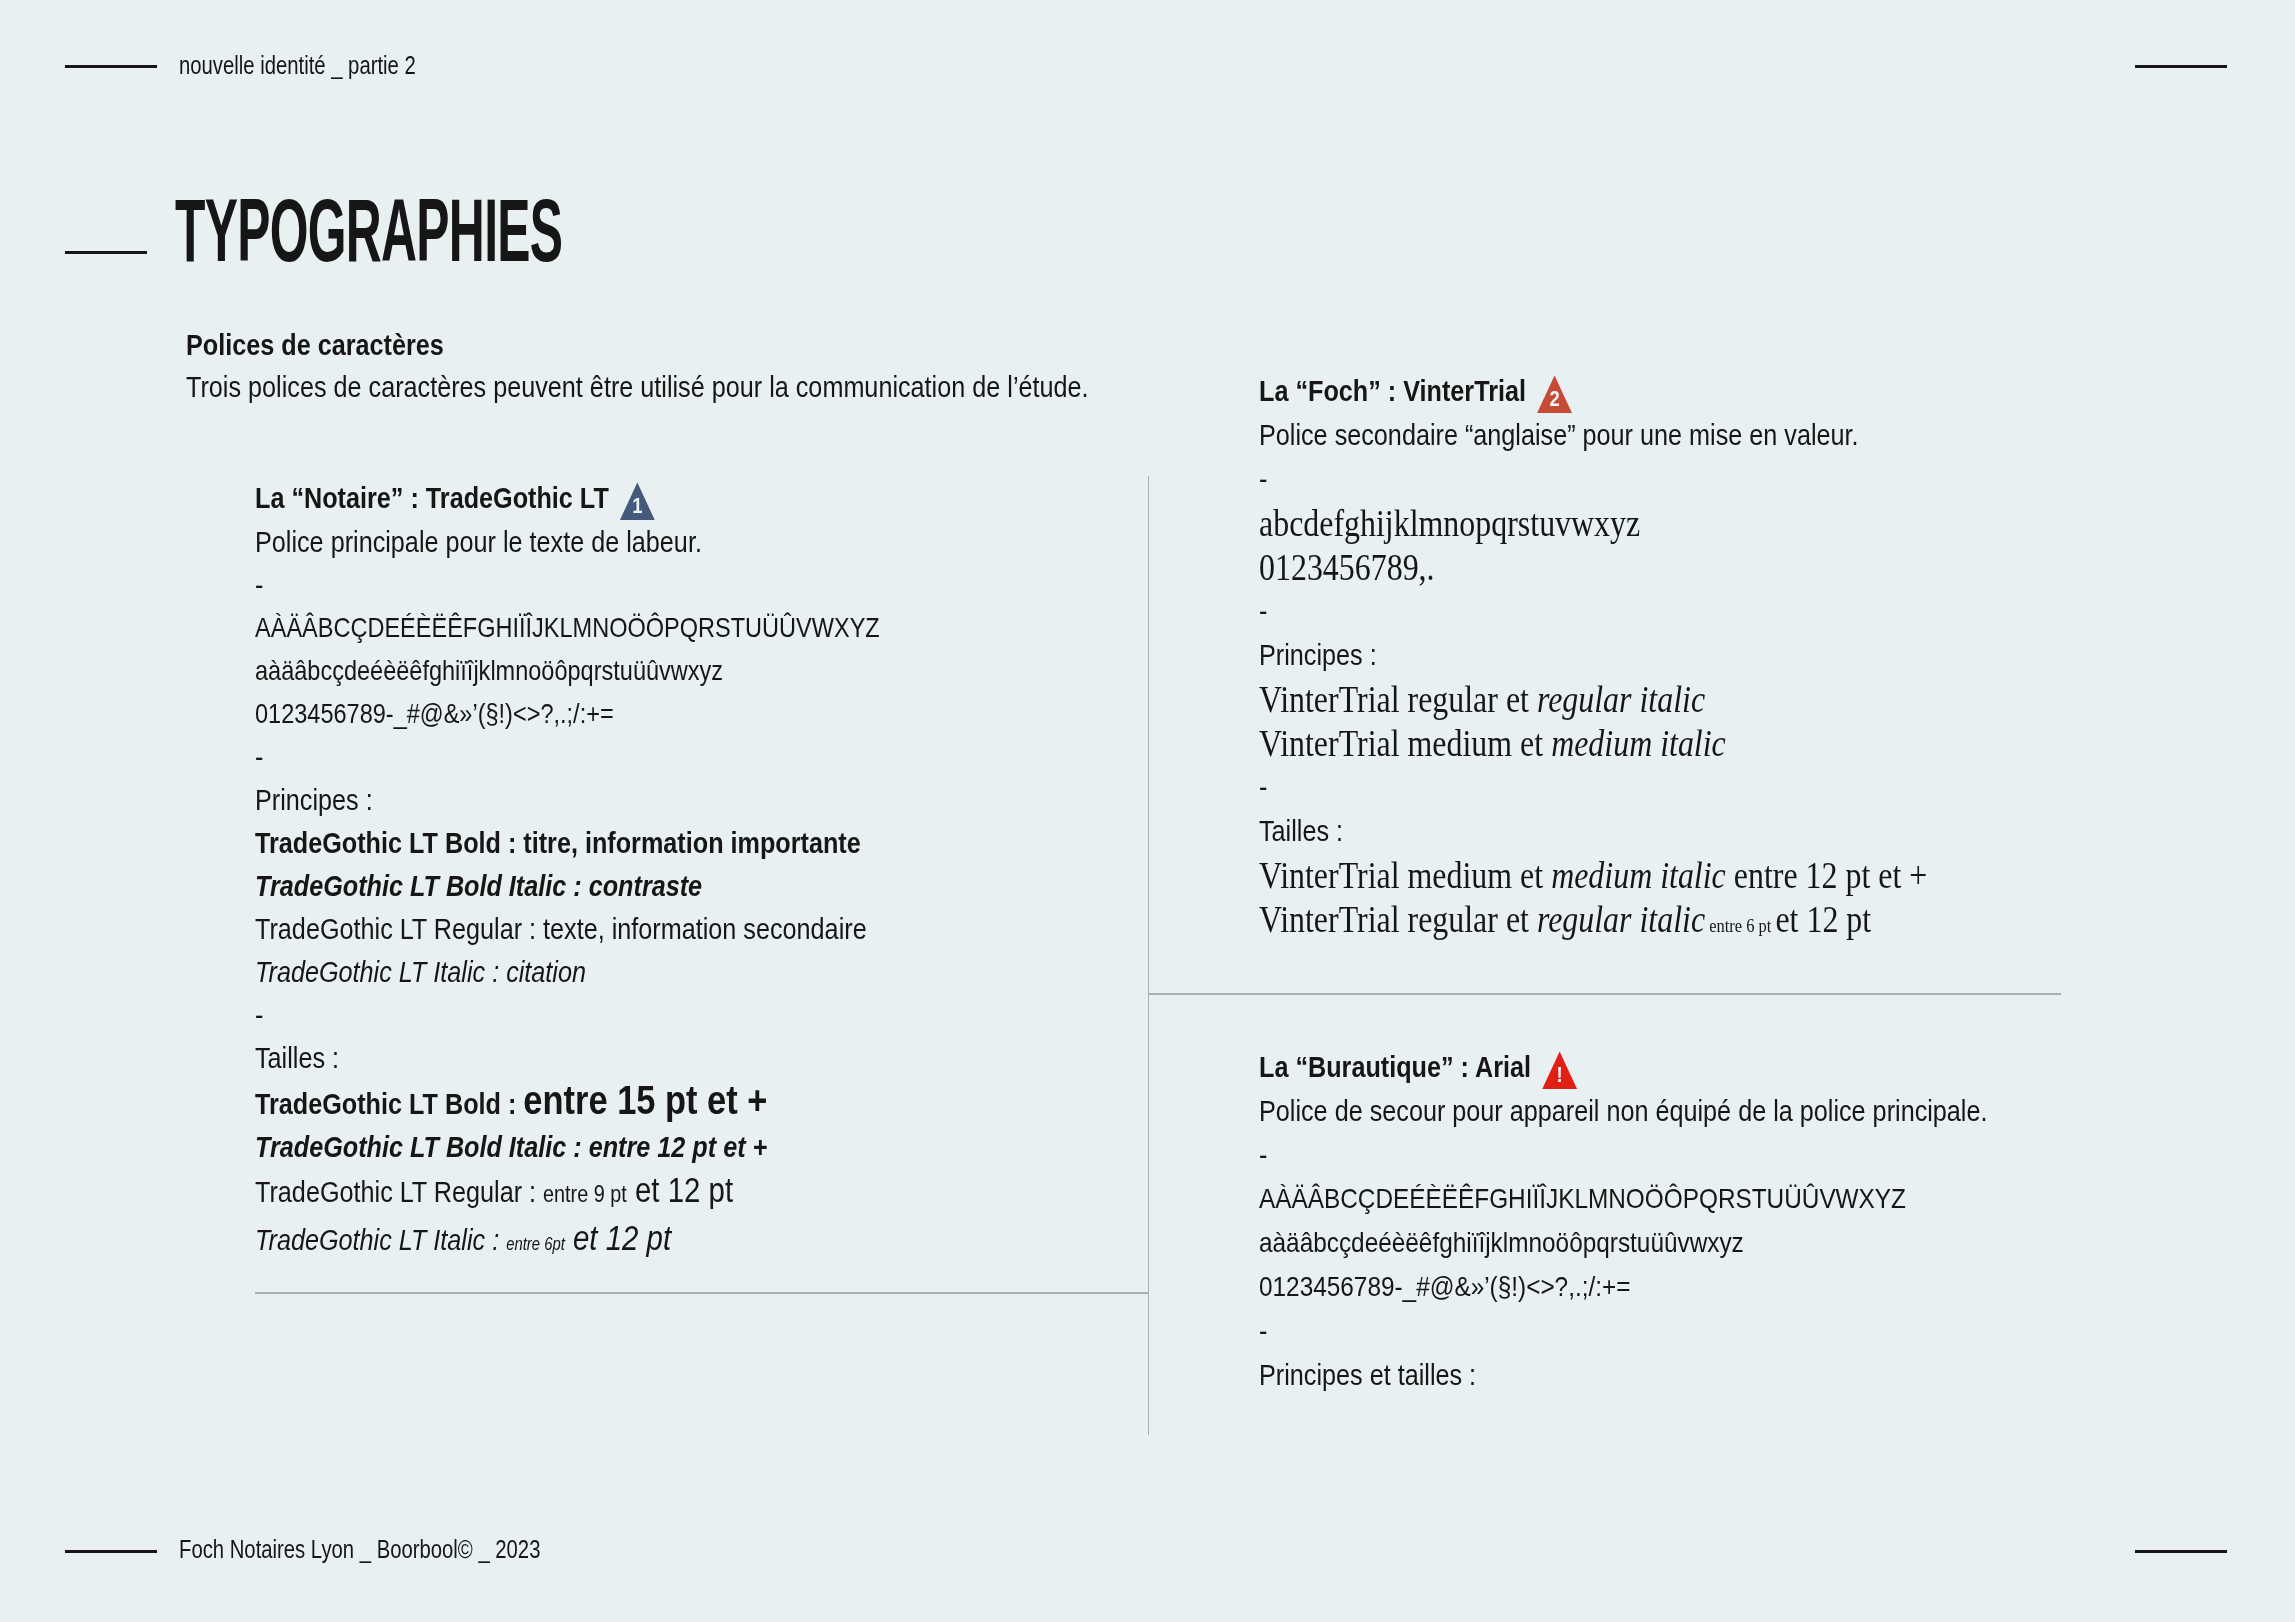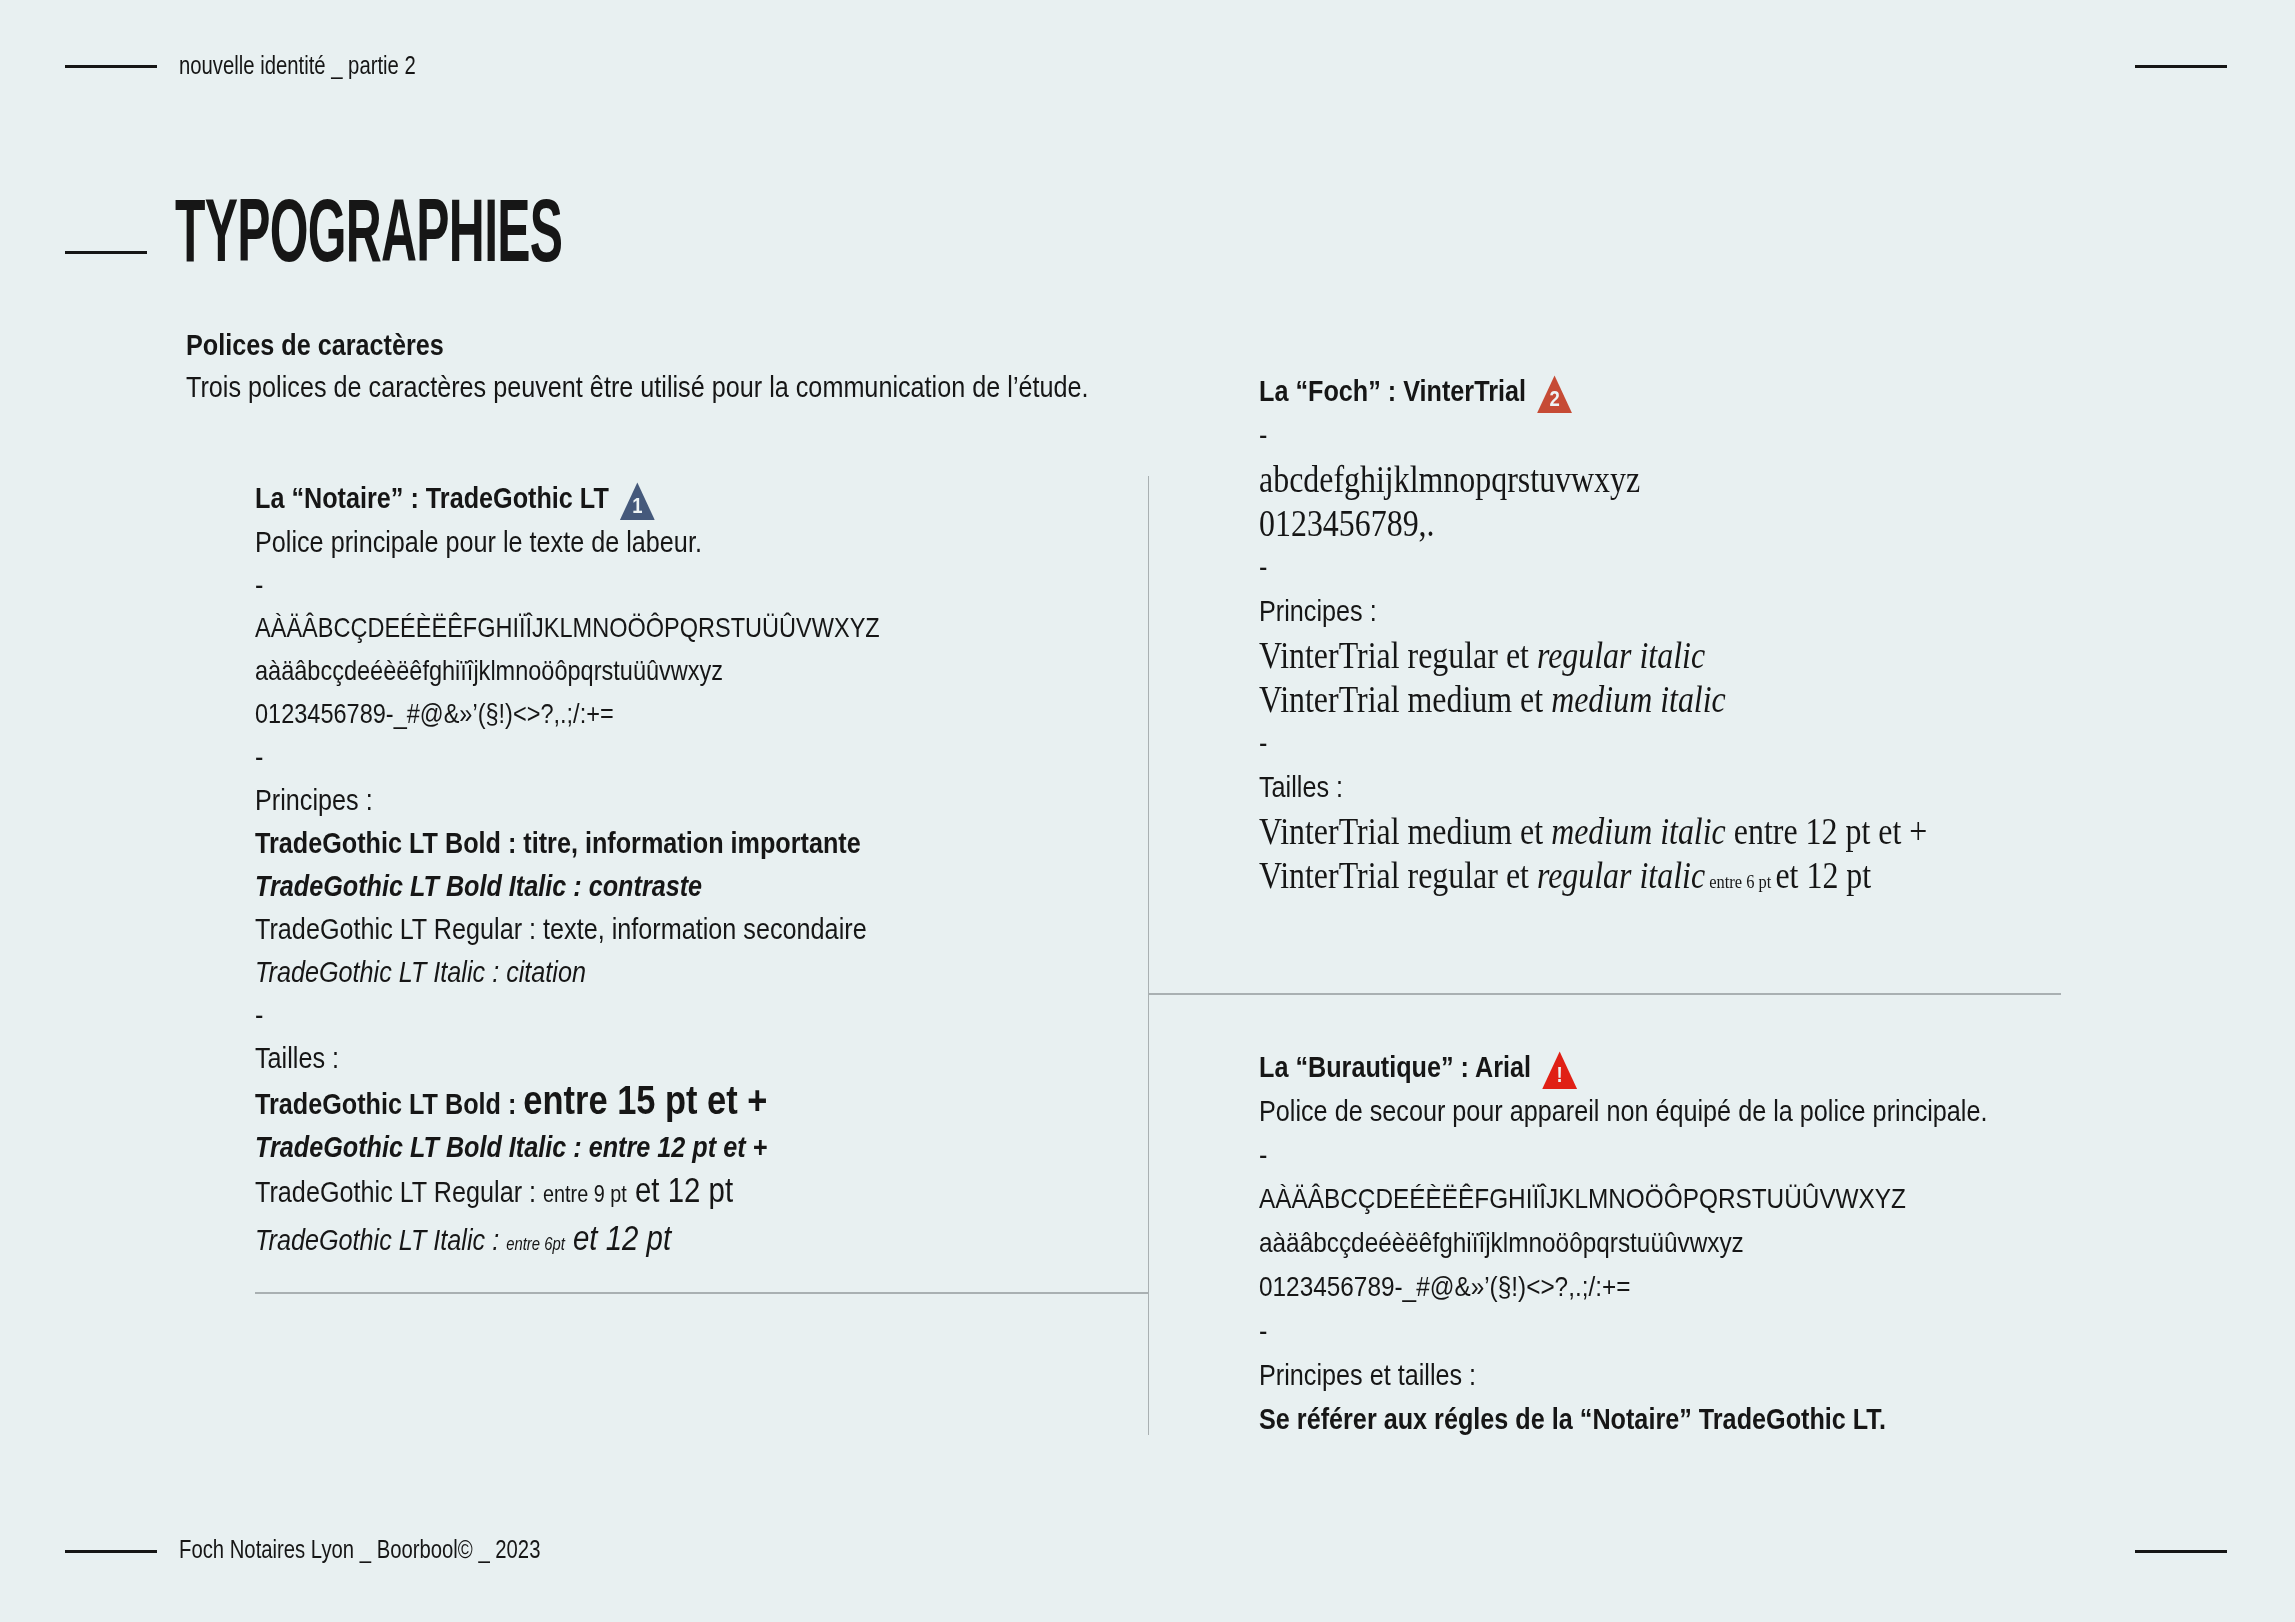--- a/index.html
+++ b/index.html
@@ -136,20 +136,21 @@
 </section>
 
 <section class="abs col-r" style="left:1259px; top:369px; width:982px;">
   <div class="head">
     <span class="cond">
       <span>La “Foch” : VinterTrial</span><span class="tri tri-rust">
           <span>2</span>
         </span>
     </span>
   </div>
+  <div><span class="cond">Police secondaire “anglaise” pour une mise en valeur.</span></div>
   <div><span class="cond">-</span></div>
   <div class="serif"><span class="cond">abcdefghijklmnopqrstuvwxyz</span></div>
   <div class="serif"><span class="cond">0123456789,.</span></div>
   <div><span class="cond">-</span></div>
   <div><span class="cond">Principes :</span></div>
   <div class="serif">
     <span class="cond"><span>VinterTrial regular et </span><span class="i">regular italic</span></span>
   </div>
   <div class="serif">
     <span class="cond"><span>VinterTrial medium et </span><span class="i">medium italic</span></span>
@@ -172,21 +173,20 @@
         </span>
     </span>
   </div>
   <div><span class="cond">Police de secour pour appareil non équipé de la police principale.</span></div>
   <div><span class="cond">-</span></div>
   <div class="alpha"><span class="cond" style="transform:scaleX(0.87);">AÀÄÂBCÇDEÉÈËÊFGHIÏÎJKLMNOÖÔPQRSTUÜÛVWXYZ</span></div>
   <div class="alpha"><span class="cond" style="transform:scaleX(0.87);">aàäâbcçdeéèëêfghiïîjklmnoöôpqrstuüûvwxyz</span></div>
   <div class="alpha"><span class="cond" style="transform:scaleX(0.87);">0123456789-_#@&amp;»’(§!)&lt;&gt;?,.;/:+=</span></div>
   <div><span class="cond">-</span></div>
   <div><span class="cond">Principes et tailles :</span></div>
-  <div class="b"><span class="cond">Se référer aux régles de la “Notaire” TradeGothic LT.</span></div>
 </section>
 
 <div class="abs rule" style="left:65px; top:1550px;"></div>
 <div class="abs label-sm" style="left:179px; top:1534px;">
   <span class="cond" style="transform:scaleX(0.78);">Foch Notaires Lyon _ Boorbool© _ 2023</span>
 </div>
 
 <div class="abs rule" style="left:2135px; top:1550px;"></div>
 
 

